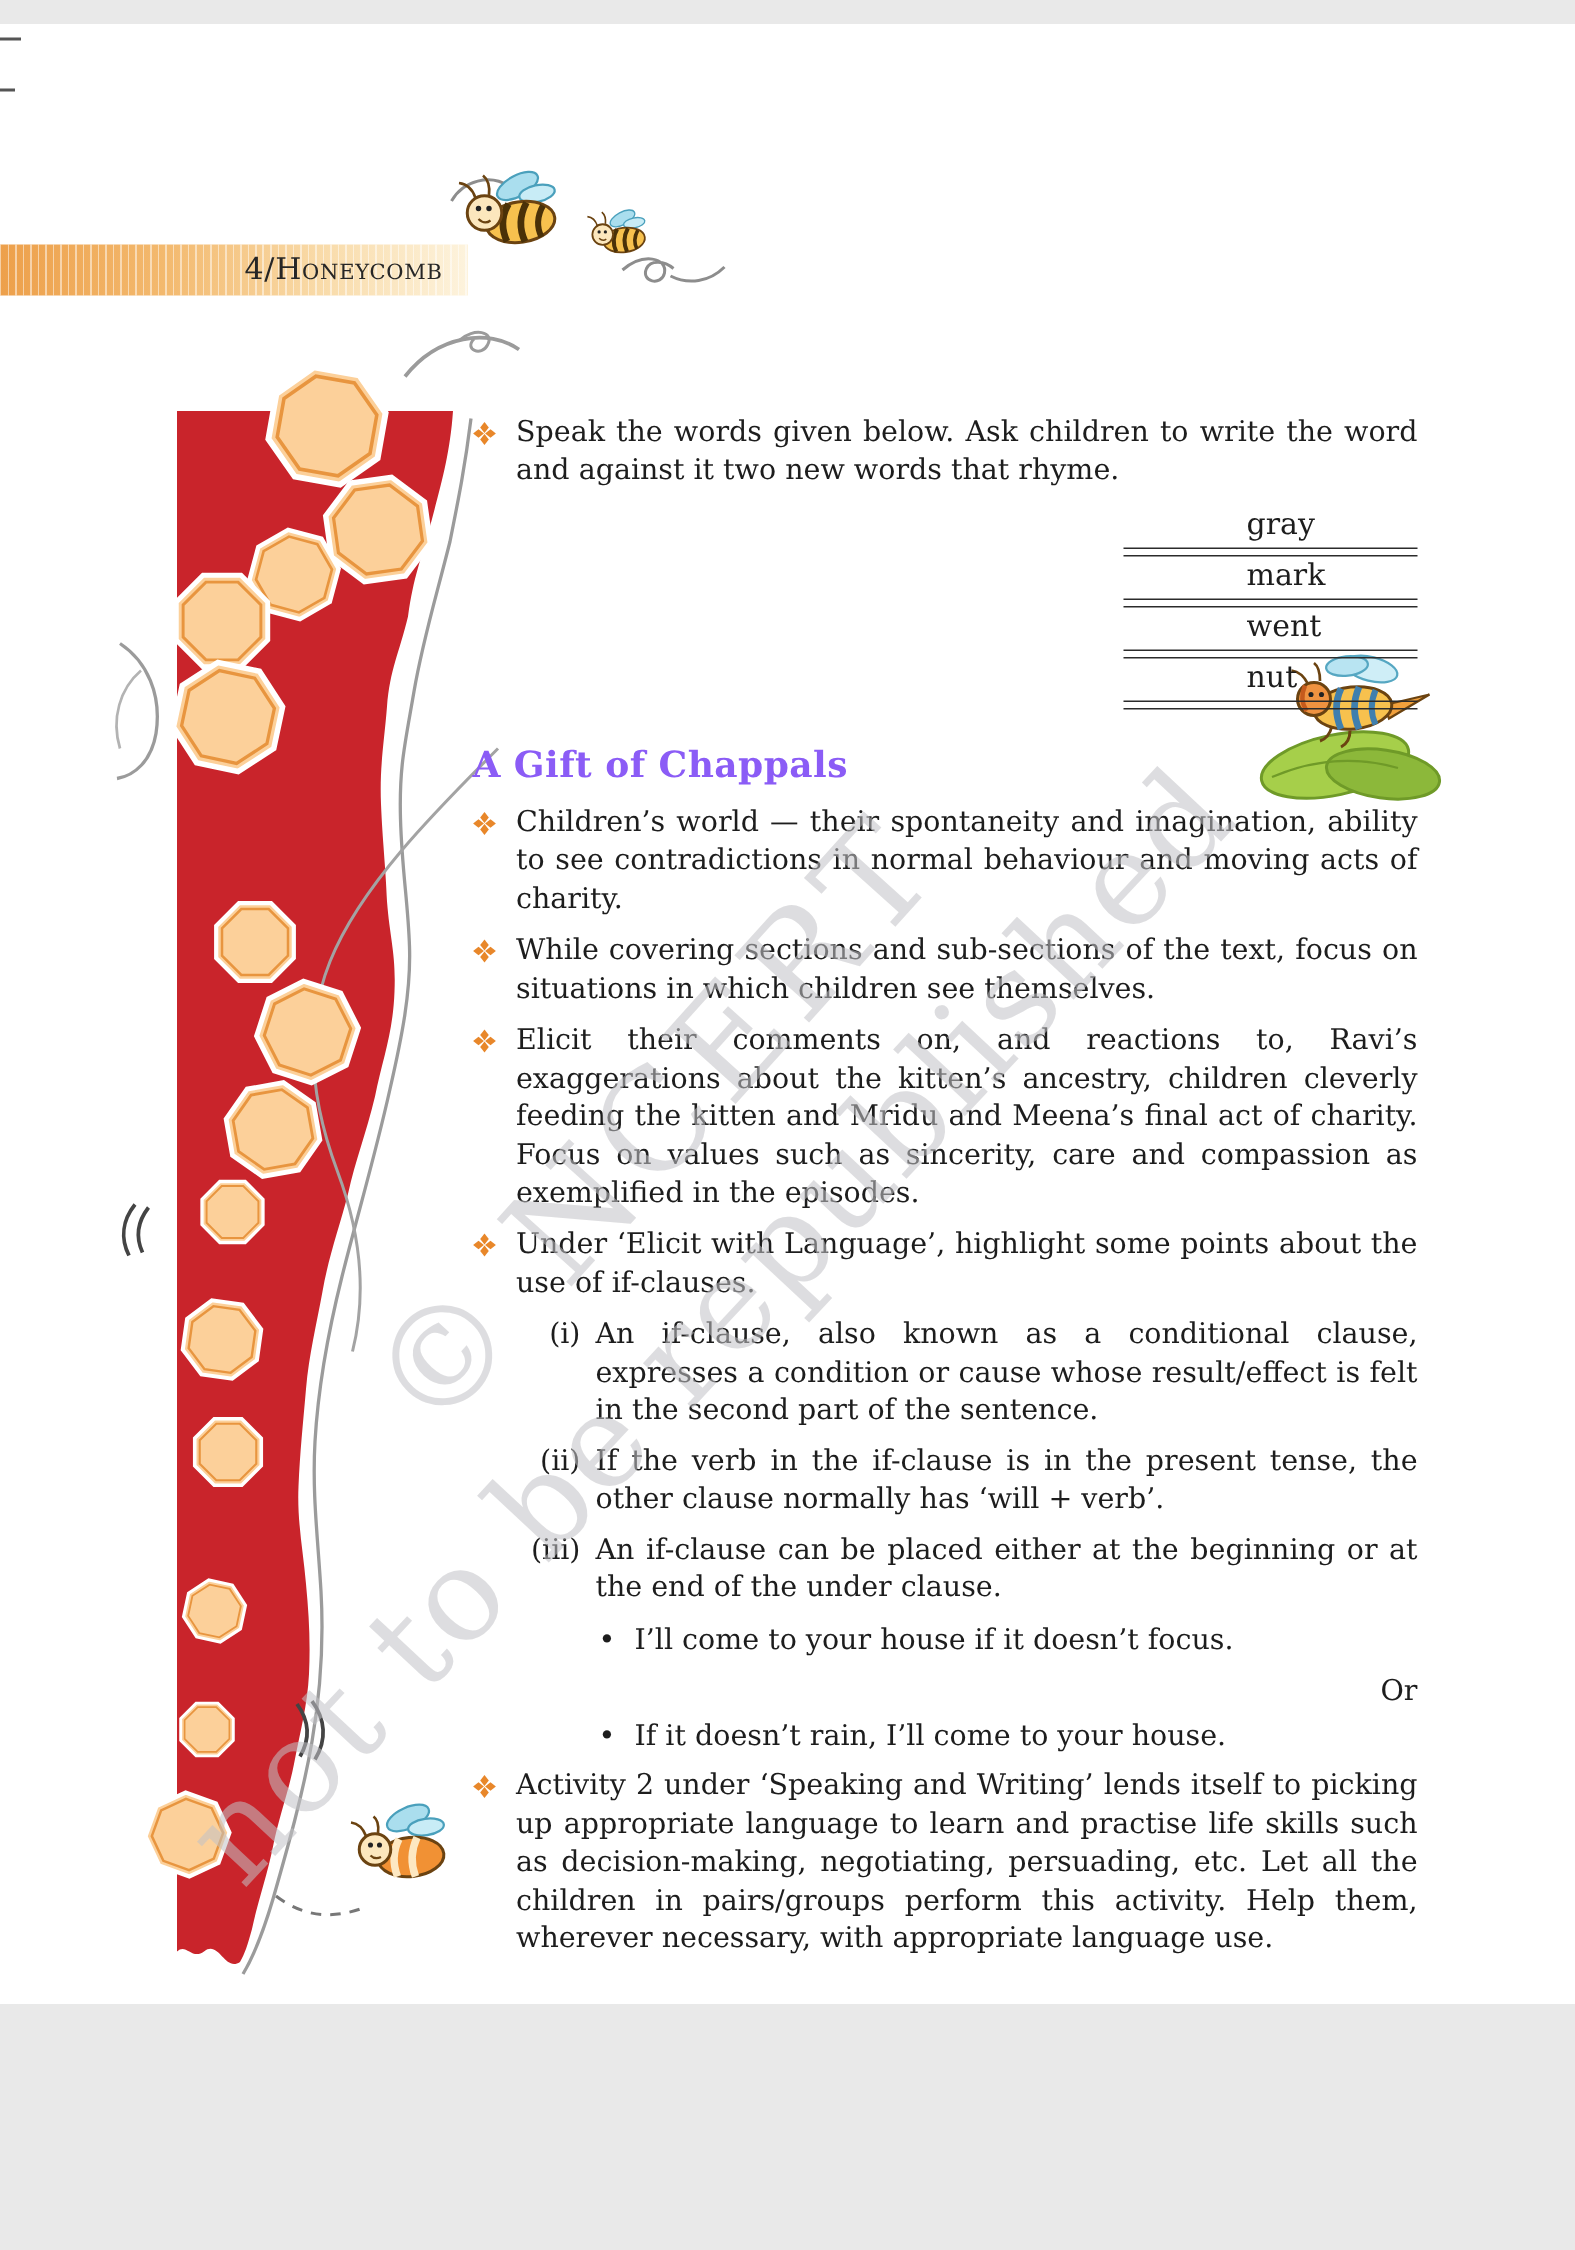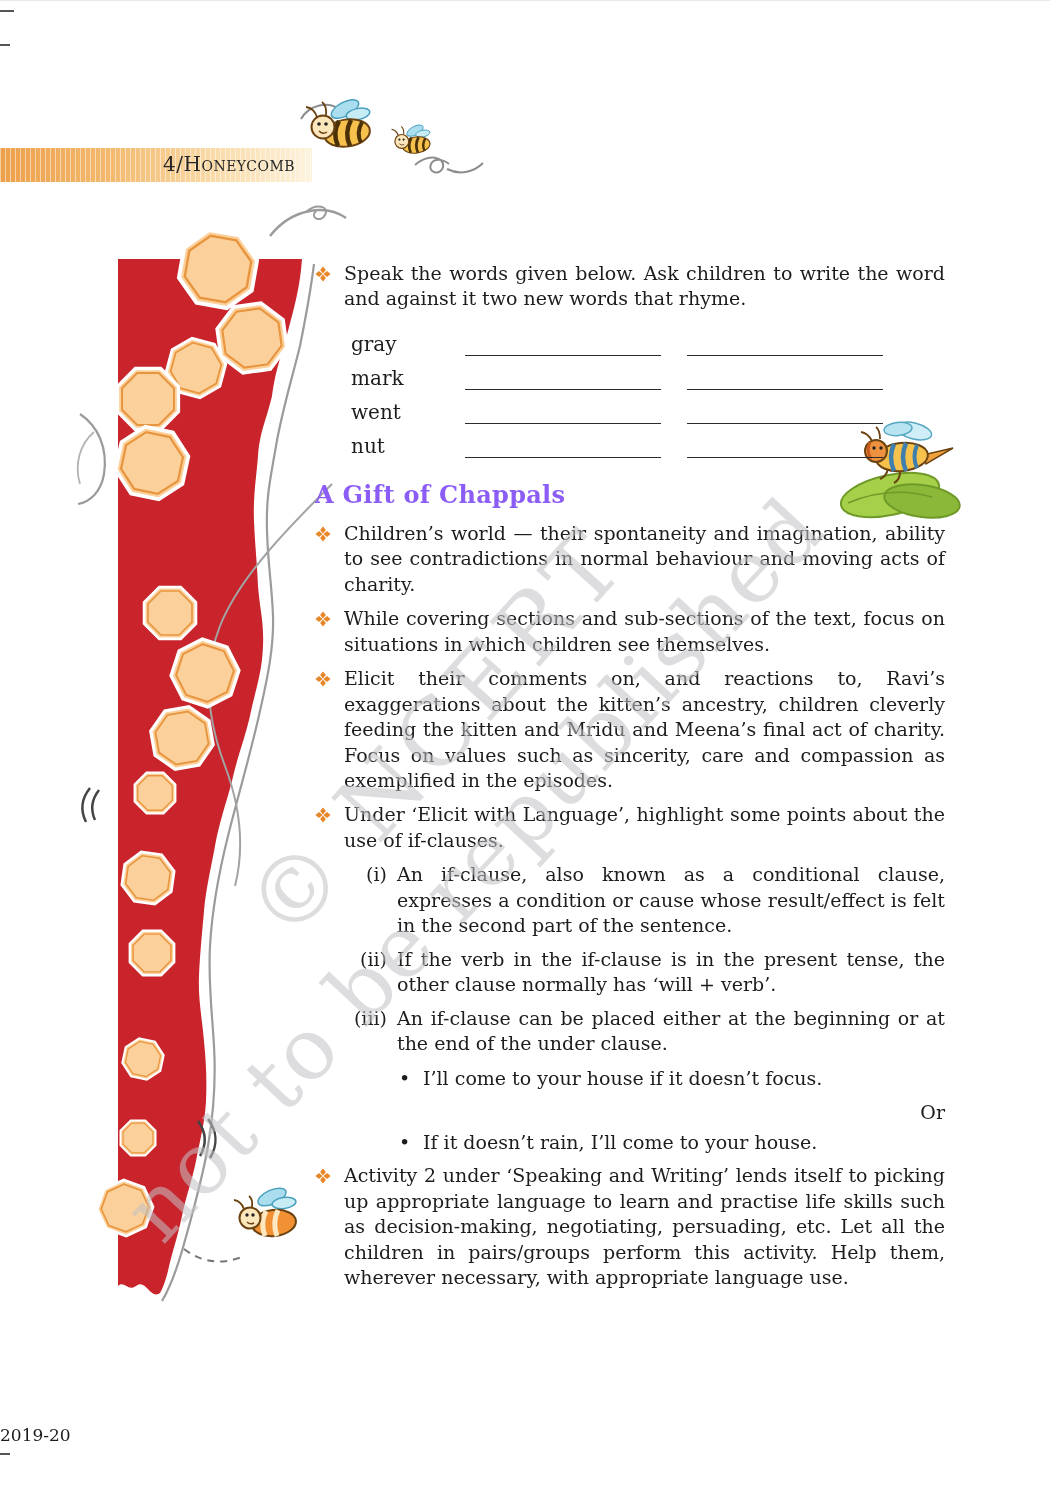--- a/index.html
+++ b/index.html
@@ -1,17 +1,17 @@
 <!DOCTYPE html>
 <html><head>
 <meta charset="utf-8">
 <style>
   html,body{margin:0;padding:0;background:#e9e9e9;}
-  .page{position:relative;width:1050px;height:1500px;background:#ffffff;overflow:hidden;
-        font-family:"DejaVu Serif","Liberation Serif",serif;color:#1d1d1d;margin:1px auto;}
+  .page{position:relative;width:1050px;height:1320px;background:#ffffff;overflow:hidden;
+        font-family:"DejaVu Serif","Liberation Serif",serif;color:#1d1d1d;margin:16px auto;}
   
   .crop{position:absolute;background:#555;}
   .crop.c1{left:0;top:9px;width:14px;height:2px;}
   .crop.c2{left:0;top:43px;width:10px;height:2px;}
   .crop.c3{left:0;top:1452px;width:10px;height:2px;}
   
   .top-strip{position:absolute;left:0;top:147px;width:312px;height:34px;
     background:
       repeating-linear-gradient(90deg, rgba(255,255,255,.5) 0 1px, rgba(255,255,255,0) 1px 5px),
       linear-gradient(90deg,#eda04b 0%,#f3b96e 35%,#f9dcab 70%,#fdf3dd 100%);}
@@ -21,21 +21,21 @@
   .band-svg{position:absolute;left:60px;top:195px;z-index:1;}
   .bees-top{position:absolute;left:295px;top:92px;z-index:2;}
   .bee-leaf{position:absolute;left:828px;top:392px;z-index:2;}
   .bee-bottom{position:absolute;left:180px;top:1178px;z-index:2;}
   
   .content{position:absolute;left:315px;top:260px;width:630px;z-index:2;}
   .bullet-item{display:flex;gap:13px;margin:0 0 9px 0;}
   .bullet-icon{flex:0 0 16px;width:16px;height:16px;margin-top:5px;}
   .bullet-text{font-size:19px;line-height:1.34;text-align:justify;}
   .word-list{margin:10px 0 14px 36px;}
-  .word-row{display:flex;align-items:flex-end;height:34px;}
+  .word-row{display:flex;align-items:flex-end;height:34px;flex-direction:column;}
   .word{width:114px;font-size:20px;}
   .blank{width:196px;border-bottom:1.6px solid #2b2b2b;height:26px;}
   .blank.second{margin-left:26px;}
   .section-title{color:#8b5cf6;font-size:24px;font-weight:bold;margin:22px 0 12px 0;letter-spacing:.3px;
     font-family:"DejaVu Serif","Liberation Serif",serif;}
   .subitems{margin:2px 0 4px 36px;}
   .subitem{display:flex;gap:10px;margin-bottom:8px;}
   .subitem-marker{flex:0 0 36px;text-align:right;font-size:19px;line-height:1.34;}
   .subitem-text{font-size:19px;line-height:1.34;text-align:justify;}
   .examples{margin:0 0 8px 84px;}

